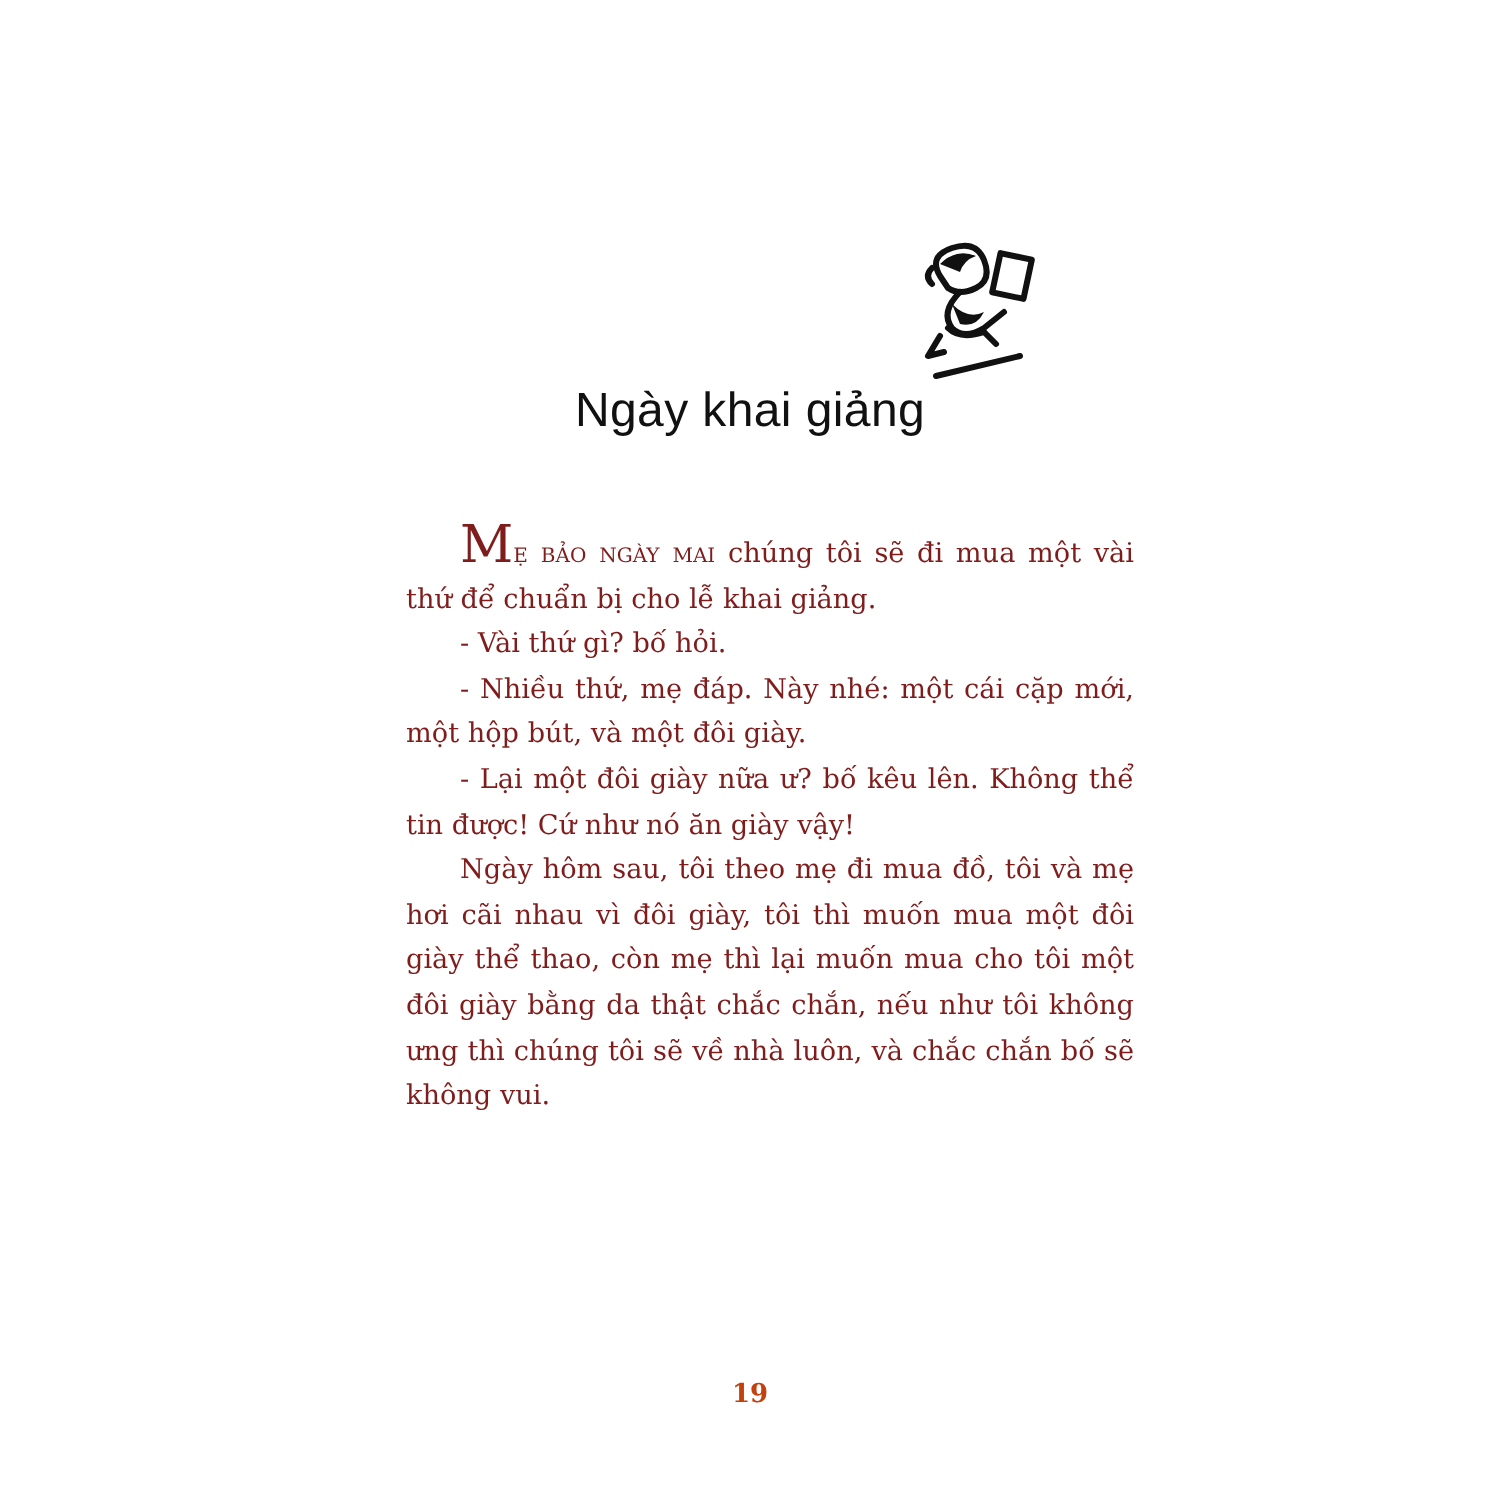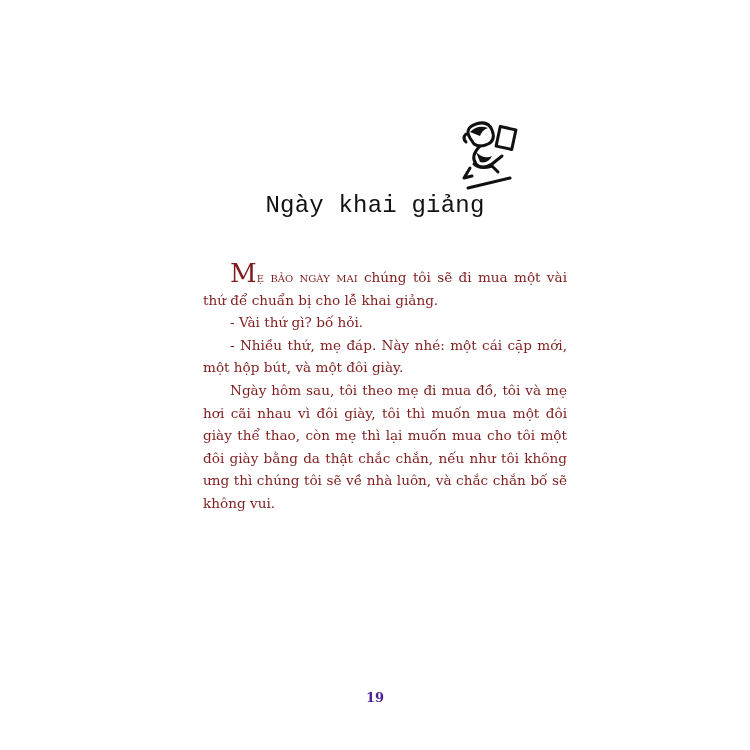--- a/index.html
+++ b/index.html
@@ -1,35 +1,35 @@
 <!DOCTYPE html>
 <html><head>
   <meta charset="utf-8">
   <style>
     html, body { margin: 0; padding: 0; background: #ffffff; }
     body { width: 750px; height: 750px; position: relative; overflow: hidden; }
     .page { position: absolute; left: 0; top: 0; width: 750px; height: 750px; background: #fff; }
     .illustration { position: absolute; left: 440px; top: 116px; width: 90px; height: 80px; }
     .chapter-title {
       position: absolute; left: 0; width: 750px; top: 192px; text-align: center;
-      font-family: Liberation Mono, monospace;
+      font-family: Liberation Sans, sans-serif;
       font-size: 24px; color: #111; letter-spacing: 0.2px;
     }
     .body-text {
       position: absolute; left: 203px; top: 263px; width: 364px;
       font-family: "DejaVu Serif", "Liberation Serif", serif;
       font-size: 13.6px; line-height: 22.6px; color: #7f1d1d;
       text-align: justify;
     }
     .body-text p { margin: 0; text-indent: 27px; }
     .dropcap { font-size: 26px; line-height: 20px; }
     .smallcaps { font-variant: small-caps; font-size: 14px; }
     .page-number {
       position: absolute; left: 0; width: 750px; top: 690px; text-align: center;
-      font-family: "DejaVu Serif", "Liberation Serif", serif; font-size: 13px; font-weight: bold; color: #4c1d95;
+      font-family: "DejaVu Serif", "Liberation Serif", serif; font-size: 13px; font-weight: bold; color: #c2410c;
     }
   </style>
 </head>
 <body>
 
 <div class="page">
 
   <svg class="illustration" viewBox="0 0 90 80">
     <g fill="none" stroke="#111" stroke-width="3" stroke-linecap="round" stroke-linejoin="round">
       <path d="M30 22 q-6 -10 6 -14 q12 -4 16 6 q4 10 -4 14 q-8 4 -14 0 z"></path>
@@ -46,17 +46,18 @@
       <path d="M36 36 q8 8 16 4 q-4 8 -12 6 z"></path>
     </g>
   </svg>
 
   <div class="chapter-title">Ngày khai giảng</div>
 
   <div class="body-text">
     <p><span class="dropcap">M</span><span class="smallcaps">ẹ bảo ngày mai</span><span> chúng tôi sẽ đi mua một vài thứ để chuẩn bị cho lễ khai giảng.</span></p>
     <p>- Vài thứ gì? bố hỏi.</p>
     <p>- Nhiều thứ, mẹ đáp. Này nhé: một cái cặp mới, một hộp bút, và một đôi giày.</p>
+    <p>- Lại một đôi giày nữa ư? bố kêu lên. Không thể tin được! Cứ như nó ăn giày vậy!</p>
     <p>Ngày hôm sau, tôi theo mẹ đi mua đồ, tôi và mẹ hơi cãi nhau vì đôi giày, tôi thì muốn mua một đôi giày thể thao, còn mẹ thì lại muốn mua cho tôi một đôi giày bằng da thật chắc chắn, nếu như tôi không ưng thì chúng tôi sẽ về nhà luôn, và chắc chắn bố sẽ không vui.</p>
   </div>
 
   <div class="page-number">19</div>
 </div>
 
 </body></html>

